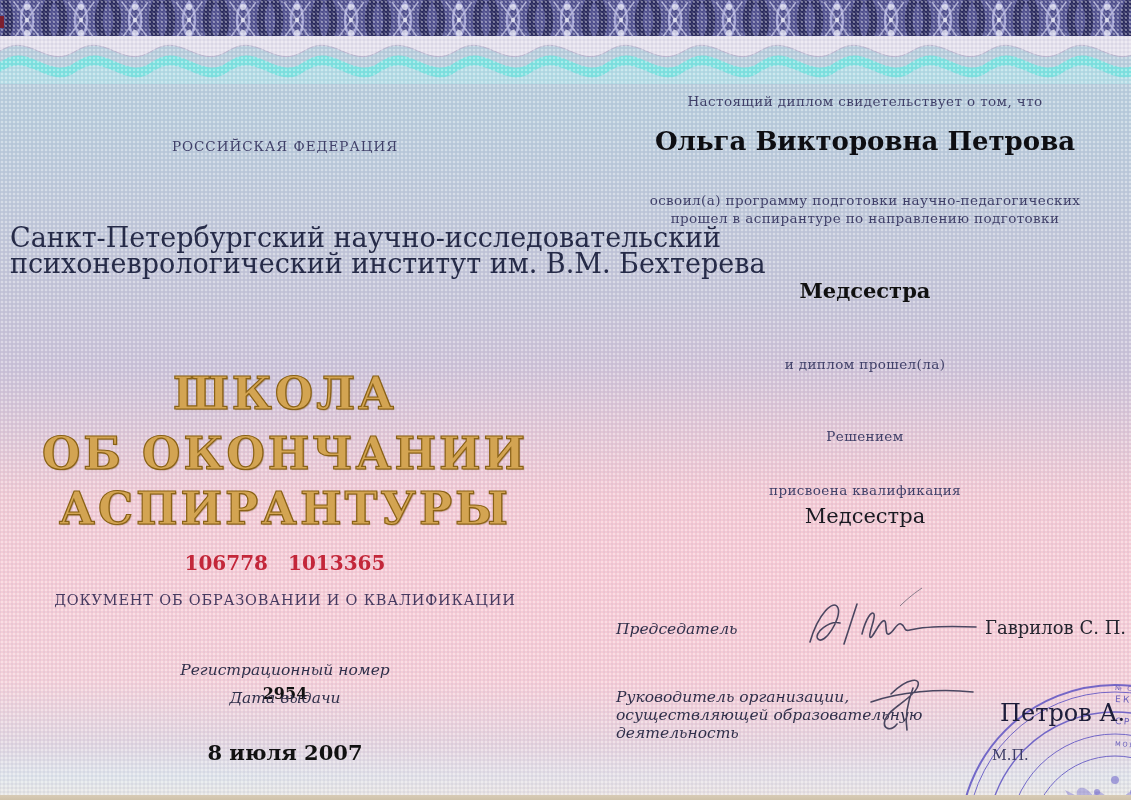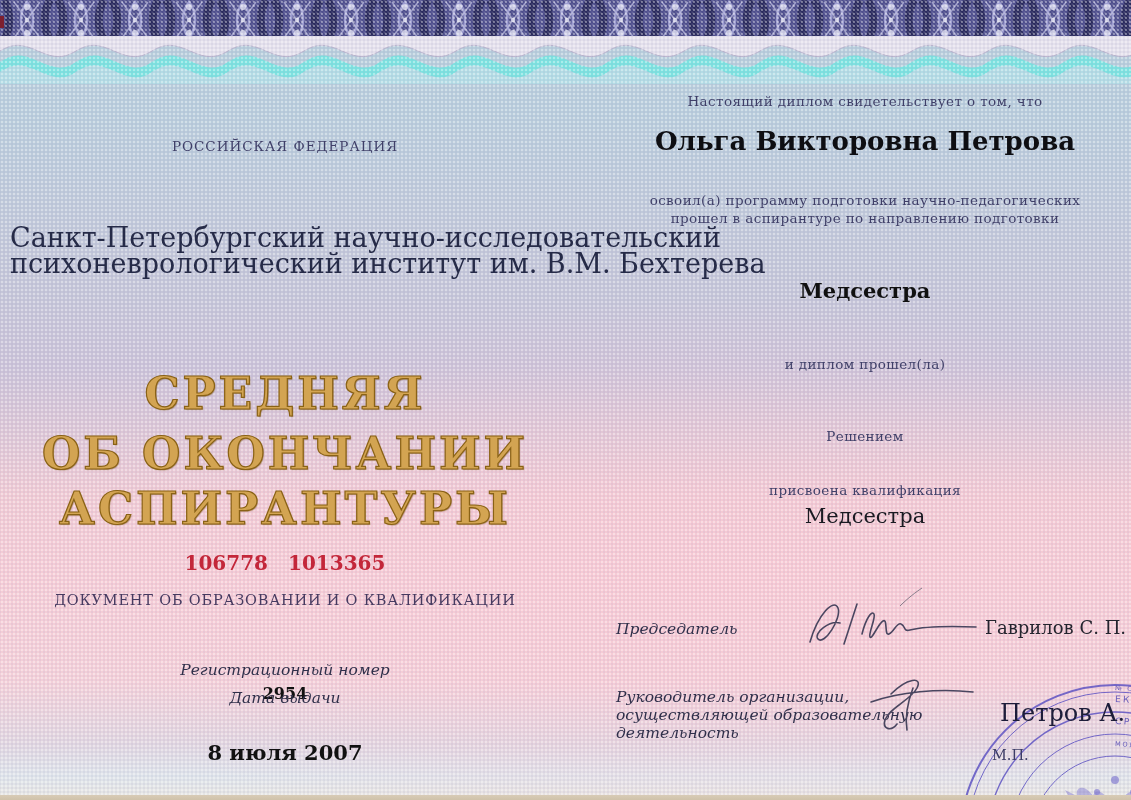--- a/index.html
+++ b/index.html
@@ -75,21 +75,21 @@
   </svg>
 
   <div class="texture"></div>
   <div class="red-mark"></div>
 
   <div class="abs cL navy" style="top:138px; letter-spacing:1px;">РОССИЙСКАЯ ФЕДЕРАЦИЯ</div>
 
   <div class="abs cL inst" style="top:222px;">Санкт-Петербургский научно-исследовательский</div>
   <div class="abs cL inst" style="top:248px;">психоневрологический институт им. В.М. Бехтерева</div>
 
-  <div class="abs cL gold" style="top:368px;">СРЕДНЯЯ</div>
+  <div class="abs cL gold" style="top:368px;">ШКОЛА</div>
   <div class="abs cL gold" style="top:428px;">ОБ ОКОНЧАНИИ</div>
   <div class="abs cL gold" style="top:483px;">АСПИРАНТУРЫ</div>
 
   <div class="abs cL serial" style="top:551px;">
     <span>106778</span><span>1013365</span>
   </div>
 
   <div class="abs cL doctype" style="top:592px;">ДОКУМЕНТ ОБ ОБРАЗОВАНИИ И О КВАЛИФИКАЦИИ</div>
 
   <div class="abs cL ital" style="top:661px;font-style:italic;">Регистрационный номер</div>

